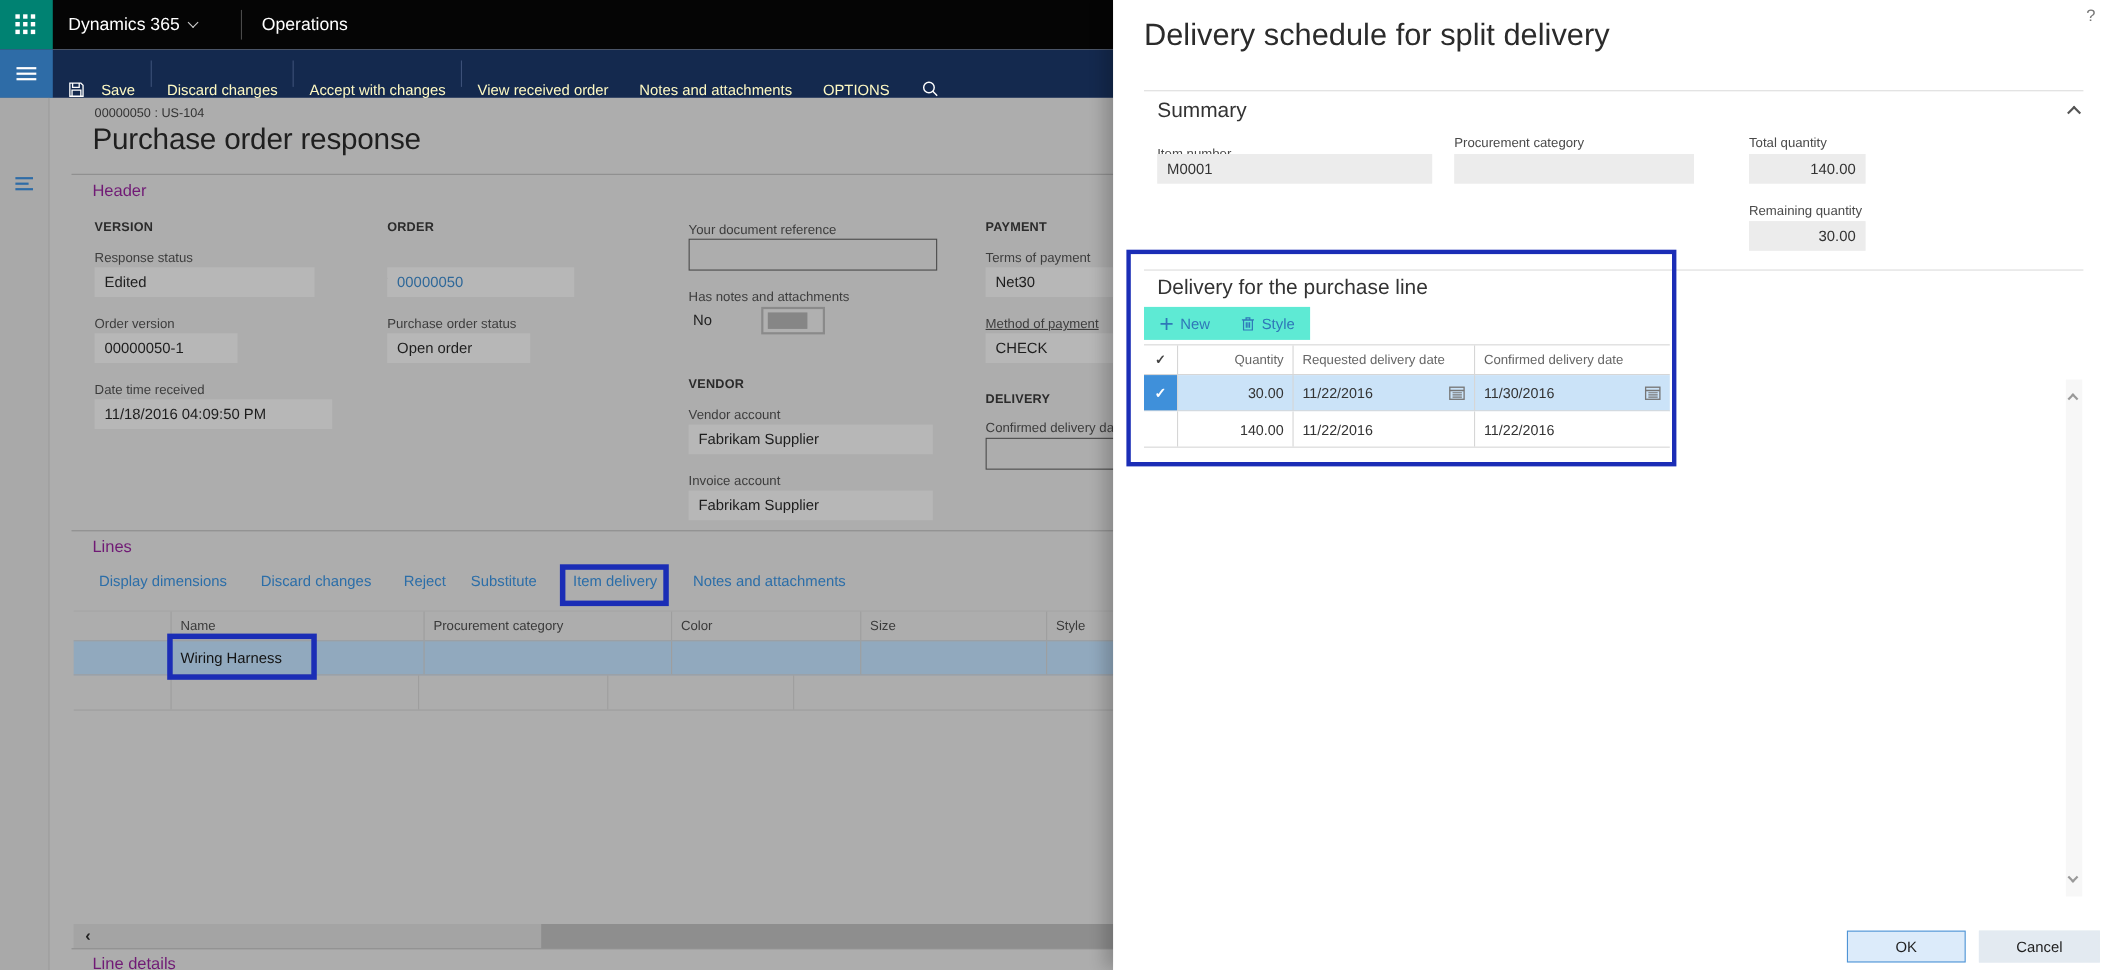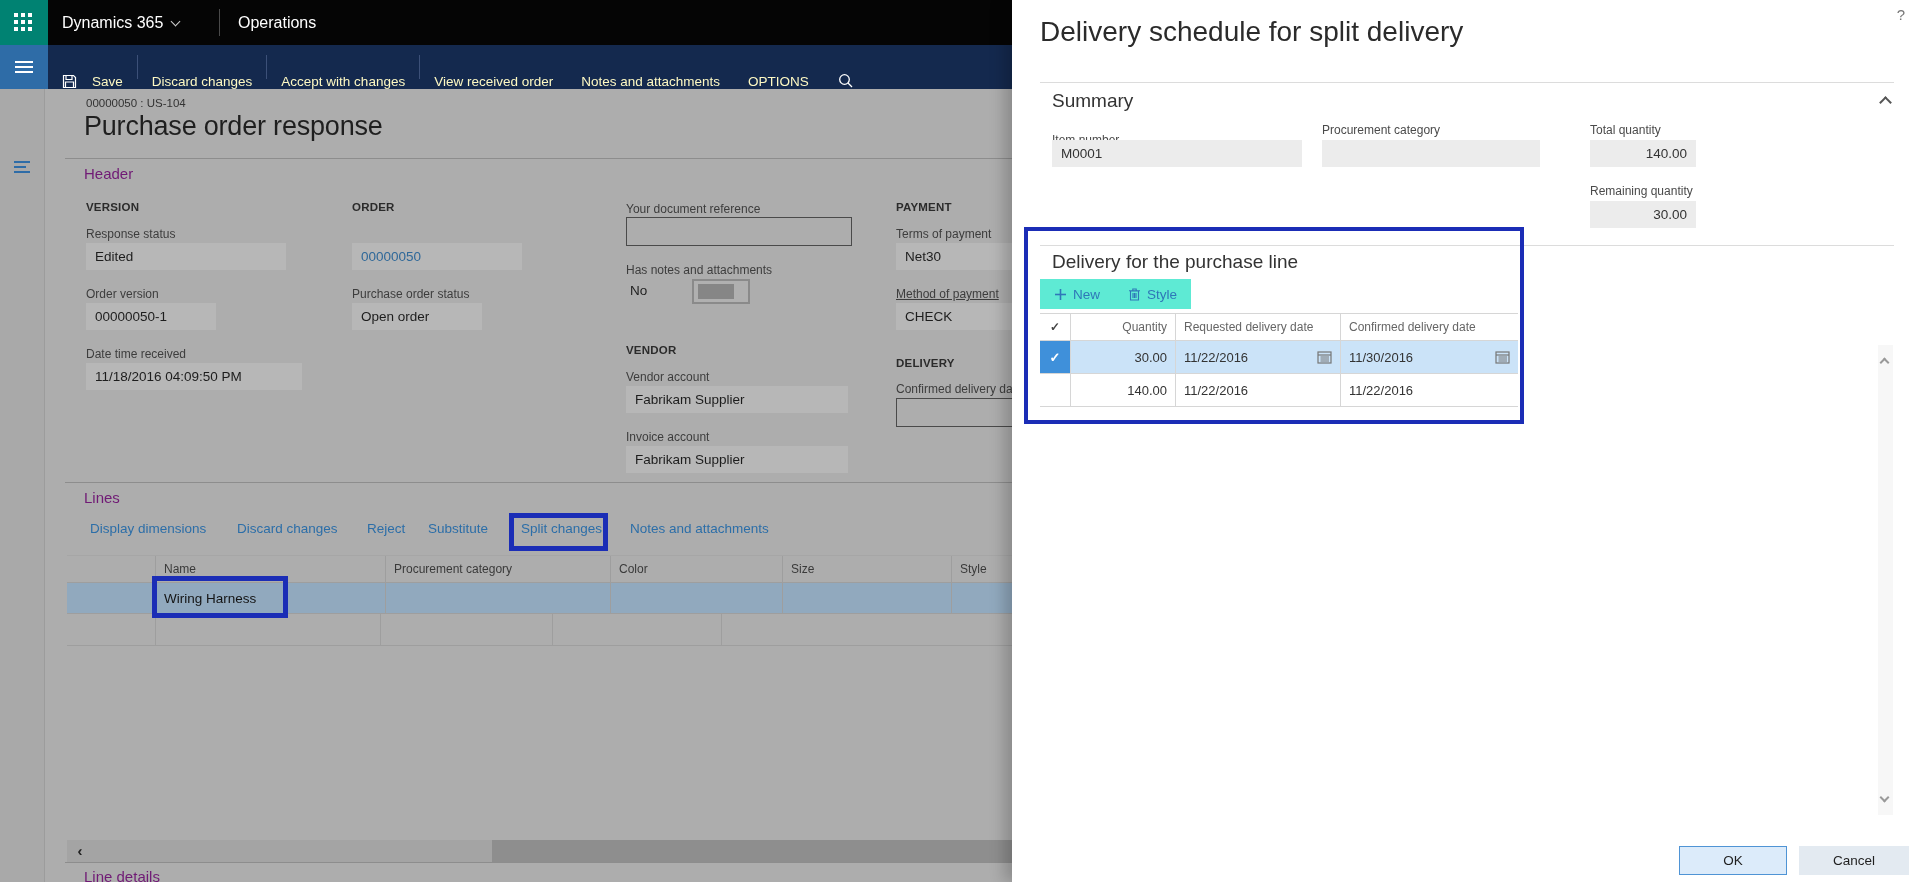--- a/index.html
+++ b/index.html
@@ -219,21 +219,21 @@
       <div class="lbl" style="left:896px; top:293px;">Confirmed delivery da</div>
       <div class="field-bordered" style="left:896px; top:309px; width:140px;"></div>
 
       <div class="hline" style="top:393px;"></div>
       <div class="section-title" style="left:84px; top:400px;">Lines</div>
 
       <div class="blue-link" style="left:90px; top:432px;">Display dimensions</div>
       <div class="blue-link" style="left:237px; top:432px;">Discard changes</div>
       <div class="blue-link" style="left:367px; top:432px;">Reject</div>
       <div class="blue-link" style="left:428px; top:432px;">Substitute</div>
-      <div class="blue-link" style="left:521px; top:432px;">Split changes</div>
+      <div class="blue-link" style="left:521px; top:432px;">Item delivery</div>
       <div class="blue-link" style="left:630px; top:432px;">Notes and attachments</div>
       <div class="annotation" style="left:509px; top:424px; width:99px; height:38px;"></div>
 
       <div class="lgrid-row lgrid-head">
         <div class="lgrid-cell lg-c0"></div>
         <div class="lgrid-cell lg-c1">Name</div>
         <div class="lgrid-cell lg-c2">Procurement category</div>
         <div class="lgrid-cell lg-c3">Color</div>
         <div class="lgrid-cell lg-c4">Size</div>
         <div class="lgrid-cell lg-c5">Style</div>

